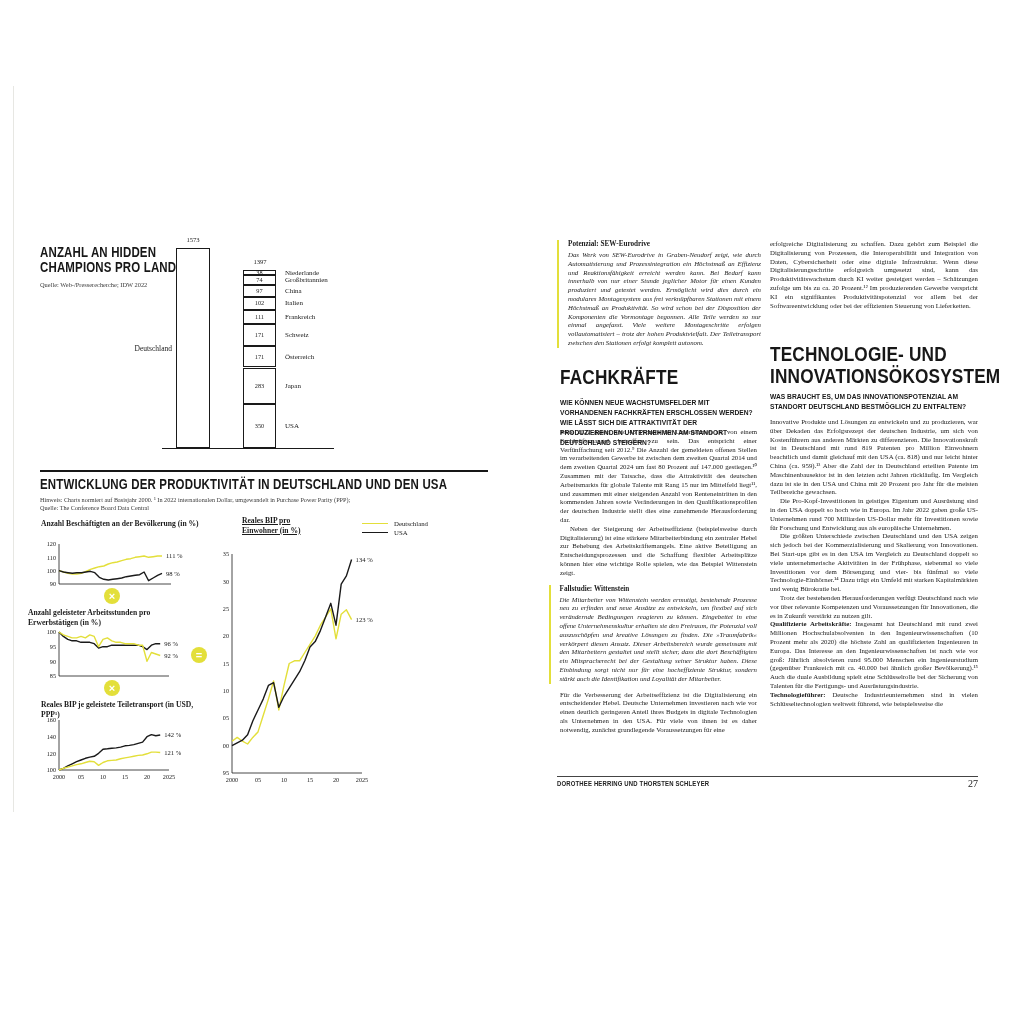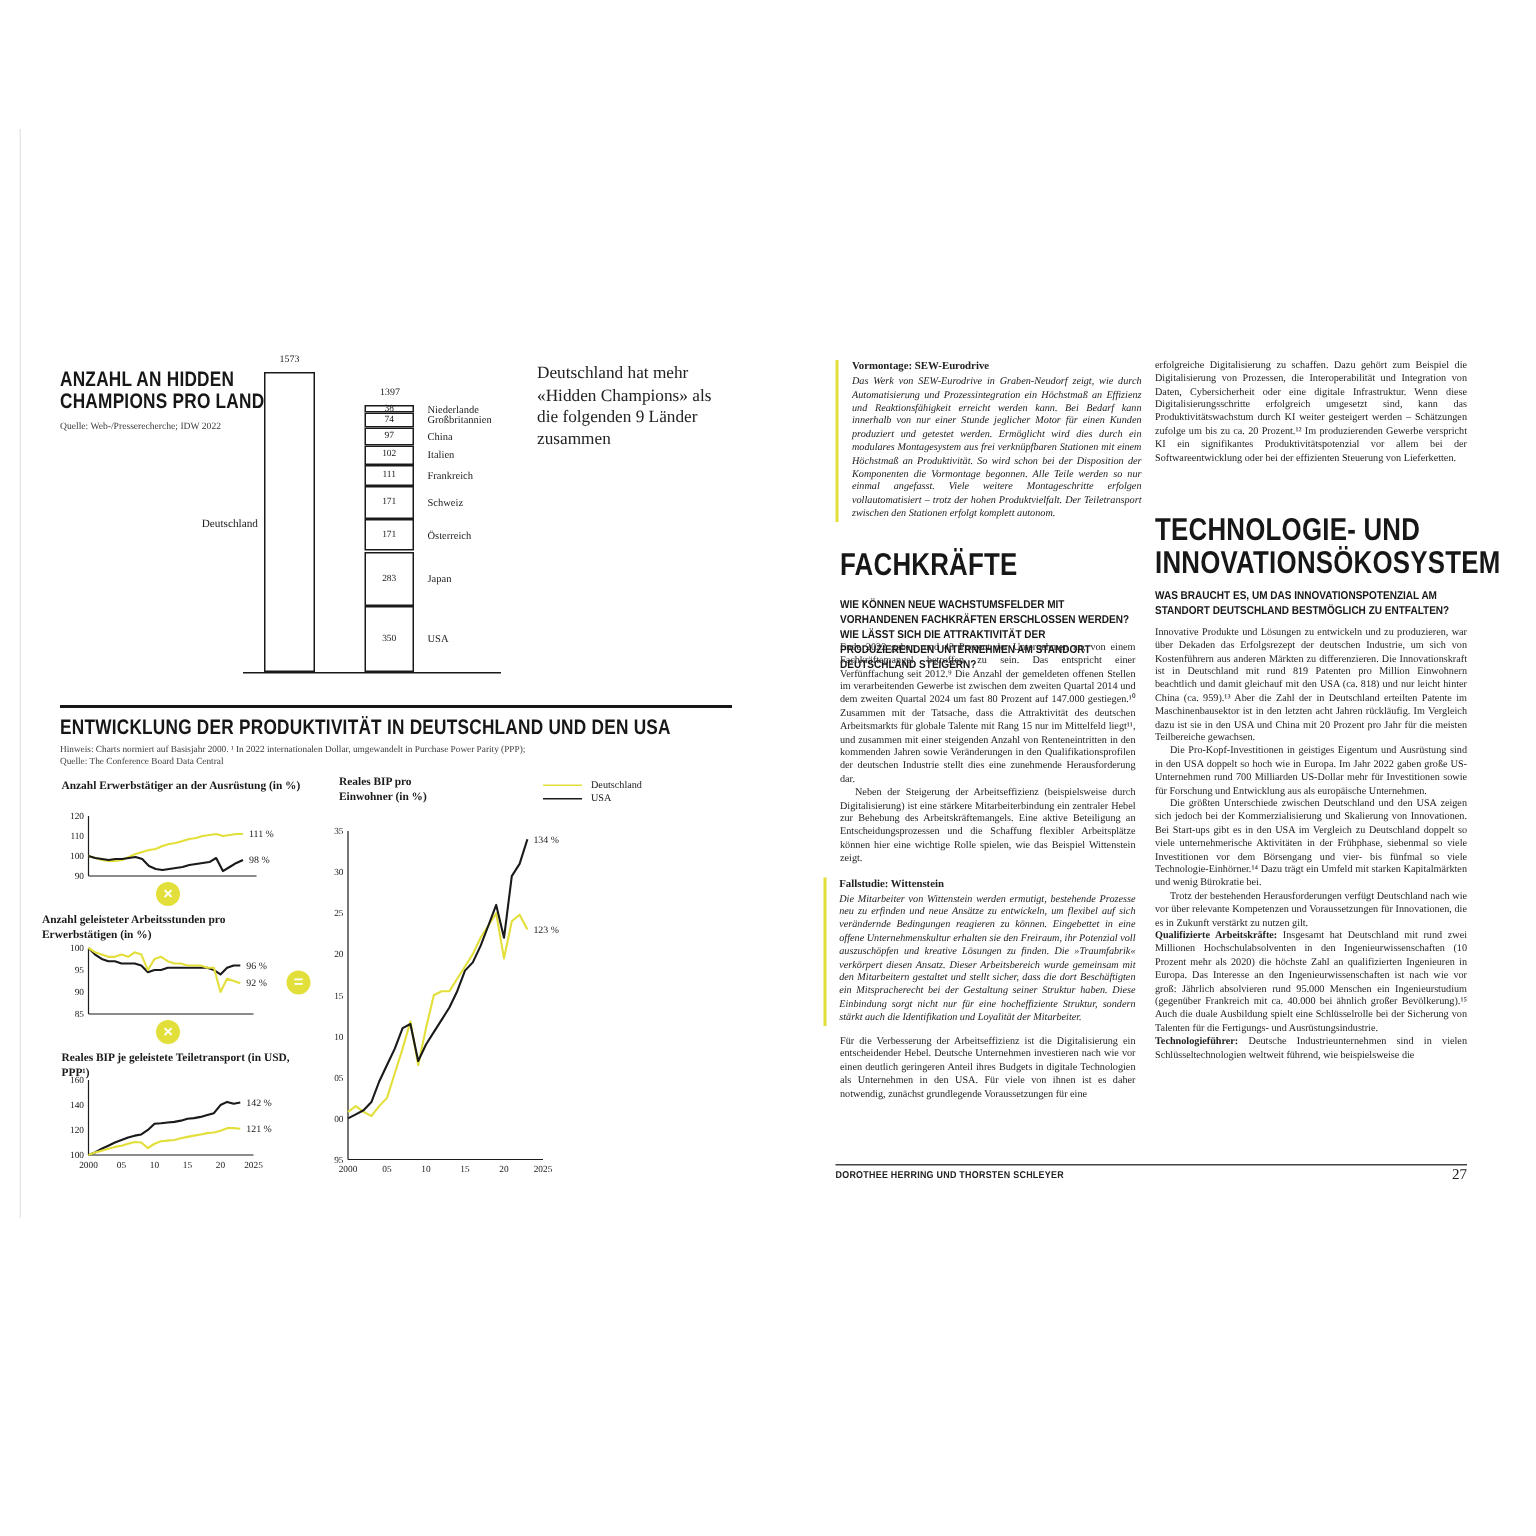--- a/index.html
+++ b/index.html
@@ -81,39 +81,38 @@
       <div class="hccountry" style="left:245px;top:124.6px;width:90px;">Österreich</div>
       <div class="hcbar" style="left:203px;top:139.5px;width:33px;height:36.0px;"></div>
       <div class="hclabel" style="left:203px;top:153.5px;width:33px;font-size:6.3px;">283</div>
       <div class="hccountry" style="left:245px;top:153.5px;width:90px;">Japan</div>
       <div class="hcbar" style="left:203px;top:175.5px;width:33px;height:44.5px;"></div>
       <div class="hclabel" style="left:203px;top:193.7px;width:33px;font-size:6.3px;">350</div>
       <div class="hccountry" style="left:245px;top:193.7px;width:90px;">USA</div>
       <div class="abs" style="position:absolute;left:122px;top:220px;width:172px;height:1px;background:#1a1a1a;"></div>
     </div>
 
-  <div class="abs callout" style="left:358px;top:242px;width:132px;">Deutschland hat mehr «Hidden Champions» als die folgenden 9 Länder zusammen</div>
 
 
   <div class="abs rule" style="left:40px;top:470px;width:448px;height:2px;"></div>
   <div class="abs hd h-mid" style="left:40px;top:477px;width:560px;">ENTWICKLUNG DER PRODUKTIVITÄT IN DEUTSCHLAND UND DEN USA</div>
   <div class="abs note" style="left:40px;top:496px;width:322px;">Hinweis: Charts normiert auf Basisjahr 2000. ¹ In 2022 internationalen Dollar, umgewandelt in Purchase Power Parity (PPP); Quelle: The Conference Board Data Central</div>
 
   <div class="abs" style="left:362px;top:519px;">
     <div class="legend-row">
       <div class="legend-line" style="background:var(--yellow);"></div>
       <div class="legend-lab">Deutschland</div>
     </div>
     <div class="legend-row">
       <div class="legend-line" style="background:var(--black);"></div>
       <div class="legend-lab">USA</div>
     </div>
   </div>
 
-  <div class="abs ct" style="left:41px;top:519px;width:160px;">Anzahl Erwerbstätiger an der Ausrüstung (in %)</div>
+  <div class="abs ct" style="left:41px;top:519px;width:160px;">Anzahl Beschäftigten an der Bevölkerung (in %)</div>
   <div class="abs" style="left:41px;top:540px;width:172px;height:58px;"><svg width="172" height="58" viewBox="0 0 172 58">
         <line x1="18" y1="4" x2="18" y2="44" stroke="#1a1a1a" stroke-width="0.8"></line>
         <line x1="18" y1="44" x2="130" y2="44" stroke="#1a1a1a" stroke-width="0.8"></line>
         <text x="15" y="6.2" text-anchor="end" font-size="6.2">120</text>
         <text x="15" y="19.53333333333333" text-anchor="end" font-size="6.2">110</text>
         <text x="15" y="32.86666666666667" text-anchor="end" font-size="6.2">100</text>
         <text x="15" y="46.2" text-anchor="end" font-size="6.2">90</text>
         <polyline points="18.0,30.7 22.5,32.0 27.0,33.3 31.4,34.0 35.9,34.0 40.4,33.3 44.9,31.3 49.4,29.3 53.8,28.0 58.3,26.7 62.8,26.0 67.3,24.0 71.8,22.7 76.2,22.0 80.7,20.7 85.2,19.3 89.7,18.7 94.2,17.3 98.6,16.7 103.1,16.0 107.6,17.3 112.1,16.7 116.6,16.0 121.0,16.0" fill="none" stroke="#e3df3a" stroke-width="1.4" stroke-linejoin="round"></polyline>
         <text x="125.04" y="18.2" text-anchor="start" font-size="6.6">111 %</text>
         <polyline points="18.0,30.7 22.5,32.0 27.0,32.7 31.4,33.3 35.9,32.7 40.4,32.7 44.9,32.0 49.4,31.3 53.8,32.7 58.3,37.3 62.8,39.3 67.3,40.0 71.8,39.3 76.2,38.7 80.7,38.0 85.2,36.7 89.7,36.0 94.2,35.3 98.6,34.7 103.1,32.0 107.6,40.7 112.1,38.0 116.6,35.3 121.0,33.3" fill="none" stroke="#1a1a1a" stroke-width="1.4" stroke-linejoin="round"></polyline>
@@ -150,21 +149,21 @@
         <text x="62" y="62.5" text-anchor="middle" font-size="6.2">10</text>
         <text x="84" y="62.5" text-anchor="middle" font-size="6.2">15</text>
         <text x="106" y="62.5" text-anchor="middle" font-size="6.2">20</text>
         <text x="128" y="62.5" text-anchor="middle" font-size="6.2">2025</text>
         <polyline points="18.0,54.0 22.4,52.3 26.8,49.8 31.2,47.8 35.6,45.7 40.0,44.0 44.4,42.3 48.8,41.1 53.2,40.3 57.6,37.3 62.0,33.2 66.4,32.8 70.8,32.3 75.2,31.9 79.6,31.1 84.0,29.8 88.4,29.4 92.8,28.6 97.2,27.3 101.6,26.1 106.0,20.7 110.4,18.6 114.8,19.8 119.2,19.0" fill="none" stroke="#1a1a1a" stroke-width="1.4" stroke-linejoin="round"></polyline>
         <text x="123.2" y="21.2" text-anchor="start" font-size="6.6">142 %</text>
         <polyline points="18.0,54.0 22.4,52.3 26.8,51.1 31.2,49.8 35.6,48.6 40.0,47.8 44.4,46.5 48.8,45.3 53.2,45.7 57.6,49.4 62.0,46.5 66.4,44.8 70.8,44.4 75.2,44.0 79.6,42.8 84.0,41.9 88.4,41.1 92.8,40.3 97.2,39.4 101.6,39.0 106.0,37.8 110.4,36.1 114.8,36.1 119.2,36.5" fill="none" stroke="#e3df3a" stroke-width="1.4" stroke-linejoin="round"></polyline>
         <text x="123.2" y="38.7" text-anchor="start" font-size="6.6">121 %</text>
       </svg></div>
 
-  <div class="abs ct" style="left:226px;top:516px;width:75px;">Reales BIP pro Einwohner (in %)</div>
+  <div class="abs ct" style="left:242px;top:516px;width:75px;text-decoration:underline;">Reales BIP pro Einwohner (in %)</div>
   <div class="abs" style="left:202px;top:548px;width:235px;height:240px;"><svg width="235" height="240" viewBox="0 0 235 240">
         <line x1="30" y1="6" x2="30" y2="225" stroke="#1a1a1a" stroke-width="0.8"></line>
         <line x1="30" y1="225" x2="160" y2="225" stroke="#1a1a1a" stroke-width="0.8"></line>
         <text x="27" y="8.2" text-anchor="end" font-size="6.2">35</text>
         <text x="27" y="35.575" text-anchor="end" font-size="6.2">30</text>
         <text x="27" y="62.95" text-anchor="end" font-size="6.2">25</text>
         <text x="27" y="90.325" text-anchor="end" font-size="6.2">20</text>
         <text x="27" y="117.7" text-anchor="end" font-size="6.2">15</text>
         <text x="27" y="145.075" text-anchor="end" font-size="6.2">10</text>
         <text x="27" y="172.45" text-anchor="end" font-size="6.2">05</text>
@@ -177,21 +176,21 @@
         <text x="134" y="233.5" text-anchor="middle" font-size="6.2">20</text>
         <text x="160" y="233.5" text-anchor="middle" font-size="6.2">2025</text>
         <polyline points="30.0,193.2 35.2,189.4 40.4,193.2 45.6,196.0 50.8,189.4 56.0,183.9 61.2,167.5 66.4,151.1 71.6,133.0 76.8,162.0 82.0,137.4 87.2,115.5 92.4,112.8 97.6,112.8 102.8,104.5 108.0,96.3 113.2,88.1 118.4,77.2 123.6,69.0 128.8,60.8 134.0,90.9 139.2,66.2 144.4,61.8 149.6,71.7" fill="none" stroke="#e3df3a" stroke-width="1.4" stroke-linejoin="round"></polyline>
         <text x="153.60000000000002" y="73.9" text-anchor="start" font-size="6.6">123 %</text>
         <polyline points="30.0,197.6 35.2,194.9 40.4,192.2 45.6,186.7 50.8,173.0 56.0,162.0 61.2,151.1 66.4,137.4 71.6,134.7 76.8,159.3 82.0,148.3 87.2,140.1 92.4,131.9 97.6,123.7 102.8,112.8 108.0,99.1 113.2,93.6 118.4,82.6 123.6,69.0 128.8,55.3 134.0,77.2 139.2,36.1 144.4,27.9 149.6,11.5" fill="none" stroke="#1a1a1a" stroke-width="1.4" stroke-linejoin="round"></polyline>
         <text x="153.60000000000002" y="13.675" text-anchor="start" font-size="6.6">134 %</text>
       </svg></div>
 
 
   <div class="abs case body" style="left:557px;top:240px;width:193px;">
-    <p class="t">Vormontage: SEW-Eurodrive</p>
+    <p class="t">Potenzial: SEW-Eurodrive</p>
     <p class="b">Das Werk von SEW-Eurodrive in Graben-Neudorf zeigt, wie durch Automatisierung und Prozessintegration ein Höchstmaß an Effizienz und Reaktionsfähigkeit erreicht werden kann. Bei Bedarf kann innerhalb von nur einer Stunde jeglicher Motor für einen Kunden produziert und getestet werden. Ermöglicht wird dies durch ein modulares Montagesystem aus frei verknüpfbaren Stationen mit einem Höchstmaß an Produktivität. So wird schon bei der Disposition der Komponenten die Vormontage begonnen. Alle Teile werden so nur einmal angefasst. Viele weitere Montageschritte erfolgen vollautomatisiert – trotz der hohen Produktvielfalt. Der Teiletransport zwischen den Stationen erfolgt komplett autonom.</p>
   </div>
 
   <div class="abs hd h-big" style="left:560px;top:366px;width:260px;">FACHKRÄFTE</div>
   <div class="abs hd h-sub" style="left:560px;top:398px;width:228px;">WIE KÖNNEN NEUE WACHSTUMSFELDER MIT VORHANDENEN FACHKRÄFTEN ERSCHLOSSEN WERDEN? WIE LÄSST SICH DIE ATTRAKTIVITÄT DER PRODUZIERENDEN UNTERNEHMEN AM STANDORT DEUTSCHLAND STEIGERN?</div>
 
   <div class="abs body" style="left:560px;top:428px;width:197px;">
     <p>Ende 2022 gaben rund 43 Prozent der Unternehmen an, von einem Fachkräftemangel betroffen zu sein. Das entspricht einer Verfünffachung seit 2012.⁹ Die Anzahl der gemeldeten offenen Stellen im verarbeitenden Gewerbe ist zwischen dem zweiten Quartal 2014 und dem zweiten Quartal 2024 um fast 80 Prozent auf 147.000 gestiegen.¹⁰ Zusammen mit der Tatsache, dass die Attraktivität des deutschen Arbeitsmarkts für globale Talente mit Rang 15 nur im Mittelfeld liegt¹¹, und zusammen mit einer steigenden Anzahl von Renteneintritten in den kommenden Jahren sowie Veränderungen in den Qualifikationsprofilen der deutschen Industrie stellt dies eine zunehmende Herausforderung dar.</p>
     <p class="ind">Neben der Steigerung der Arbeitseffizienz (beispielsweise durch Digitalisierung) ist eine stärkere Mitarbeiterbindung ein zentraler Hebel zur Behebung des Arbeitskräftemangels. Eine aktive Beteiligung an Entscheidungsprozessen und die Schaffung flexibler Arbeitsplätze können hier eine wichtige Rolle spielen, wie das Beispiel Wittenstein zeigt.</p>
     <div class="case" style="margin:7px 0 7px -11.5px;">

